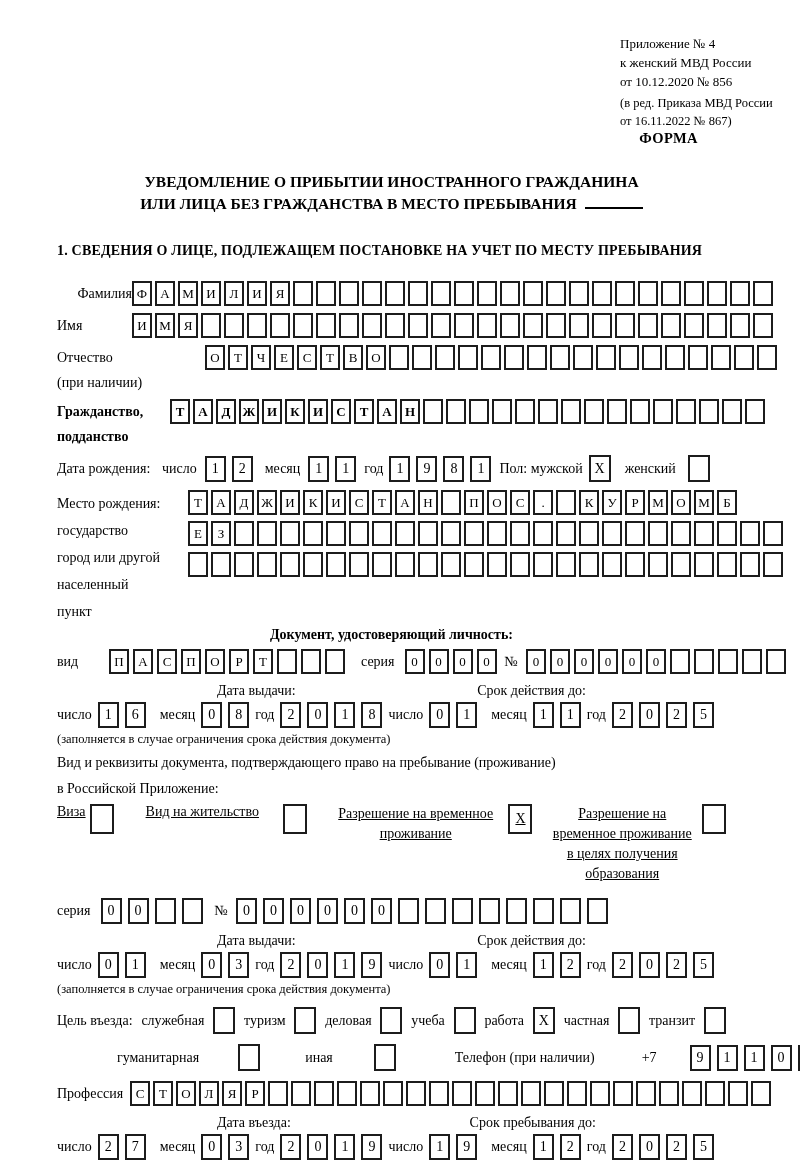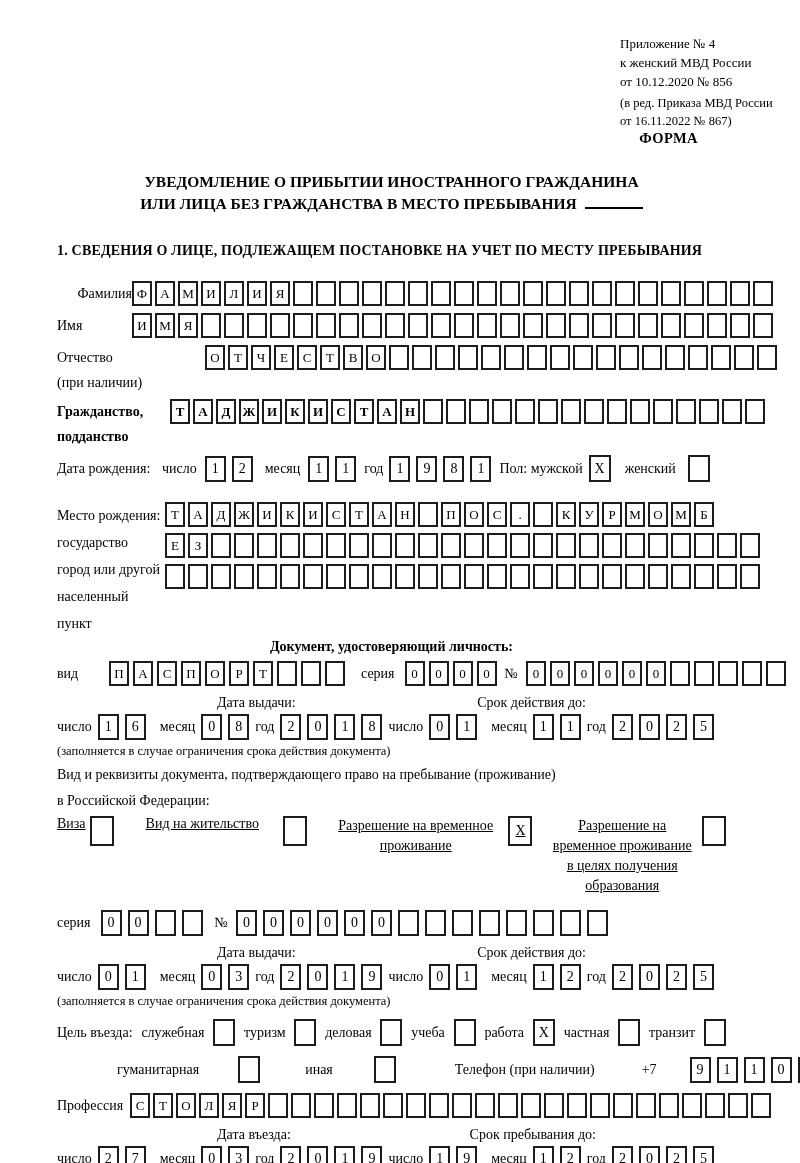--- a/index.html
+++ b/index.html
@@ -224,21 +224,21 @@
         <span class="cell">9</span>
         <span class="cell">8</span>
         <span class="cell">1</span>
       </span>
     <span class="lbl" style="margin:0 6px 0 2px;">Пол: мужской</span>
     <span class="cb cb-sm">X</span>
     <span class="lbl" style="margin:0 12px 0 14px;">женский</span>
     <span class="cb cb-sm"></span>
   </div>
 
-  <div class="row top" style="margin-top:20px;">
+  <div class="row top" style="margin-top:8px;gap:23px;">
     <span class="lbl-col" style="width:108px;line-height:27px;">
       <div>Место рождения:</div>
       <div>государство</div>
       <div>город или другой</div>
       <div>населенный пункт</div>
     </span>
     <span class="cells-stack">
       <div class="cells">
           <span class="cell">Т</span>
           <span class="cell">А</span>
@@ -405,21 +405,21 @@
           <span class="cell">0</span>
           <span class="cell">2</span>
           <span class="cell">5</span>
         </span>
     </span>
   </div>
 
   <div class="note">(заполняется в случае ограничения срока действия документа)</div>
 
   <div style="margin-top:8px;font-size:14px;">Вид и реквизиты документа, подтверждающего право на пребывание (проживание)</div>
-  <div style="margin-top:10px;font-size:14px;">в Российской Федерации:</div>
+  <div style="margin-top:10px;font-size:14px;">в Российской Приложение:</div>
 
   <div class="row top" style="text-decoration:underline;">
     <span class="lbl">Виза</span>
     <span class="cb" style="margin-left:4px;"></span>
     <span class="lbl" style="margin-left:32px;">Вид на жительство</span>
     <span class="cb" style="margin-left:24px;"></span>
     <span class="opt-block" style="width:200px;margin-left:22px;">Разрешение на временное проживание</span>
     <span class="cb" style="margin-left:6px;">X</span>
     <span class="opt-block" style="width:170px;margin-left:16px;">Разрешение на временное проживание в целях получения образования</span>
     <span class="cb" style="margin-left:6px;"></span>

